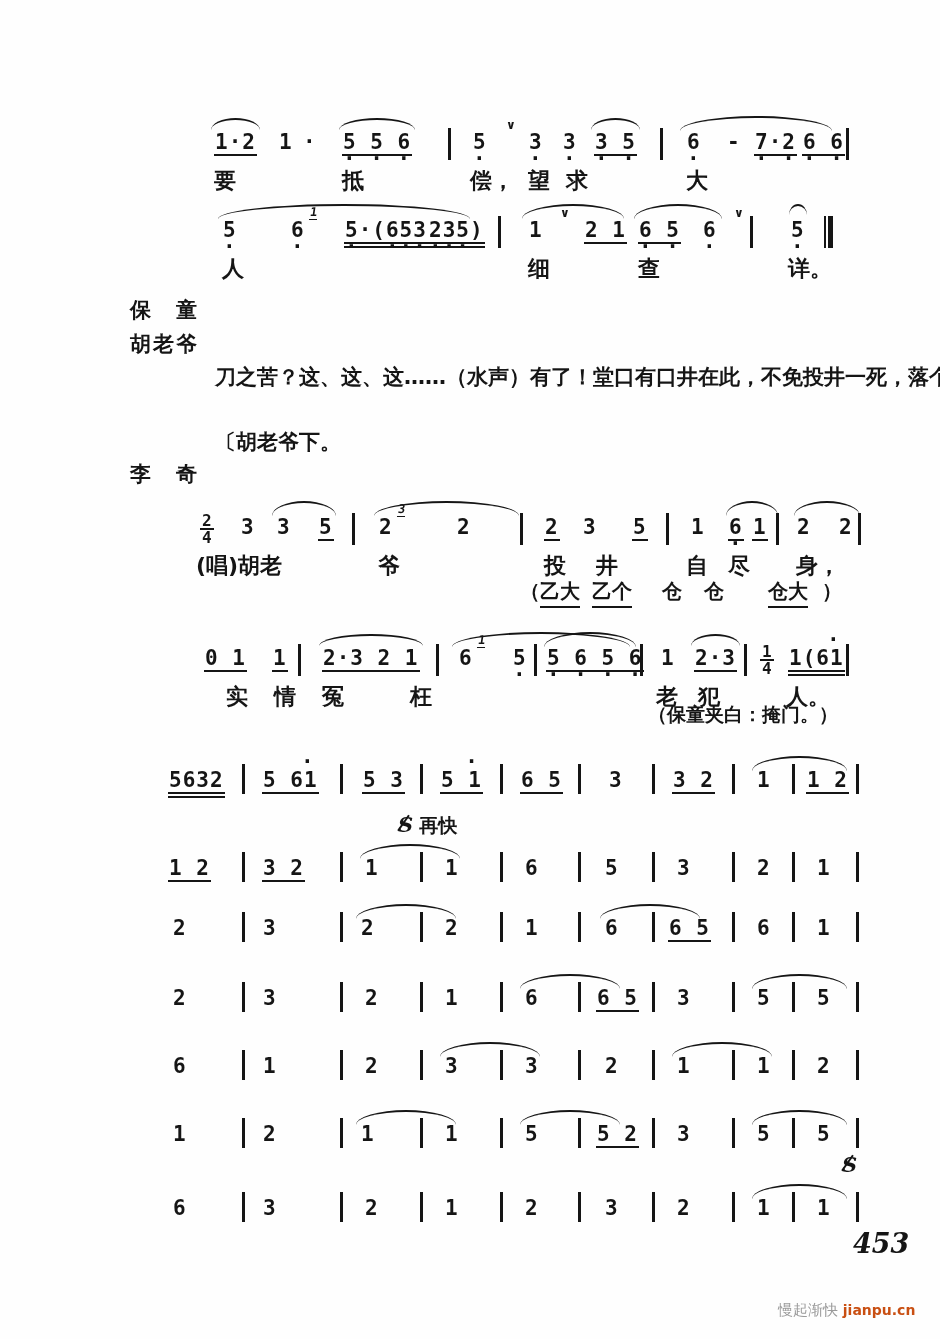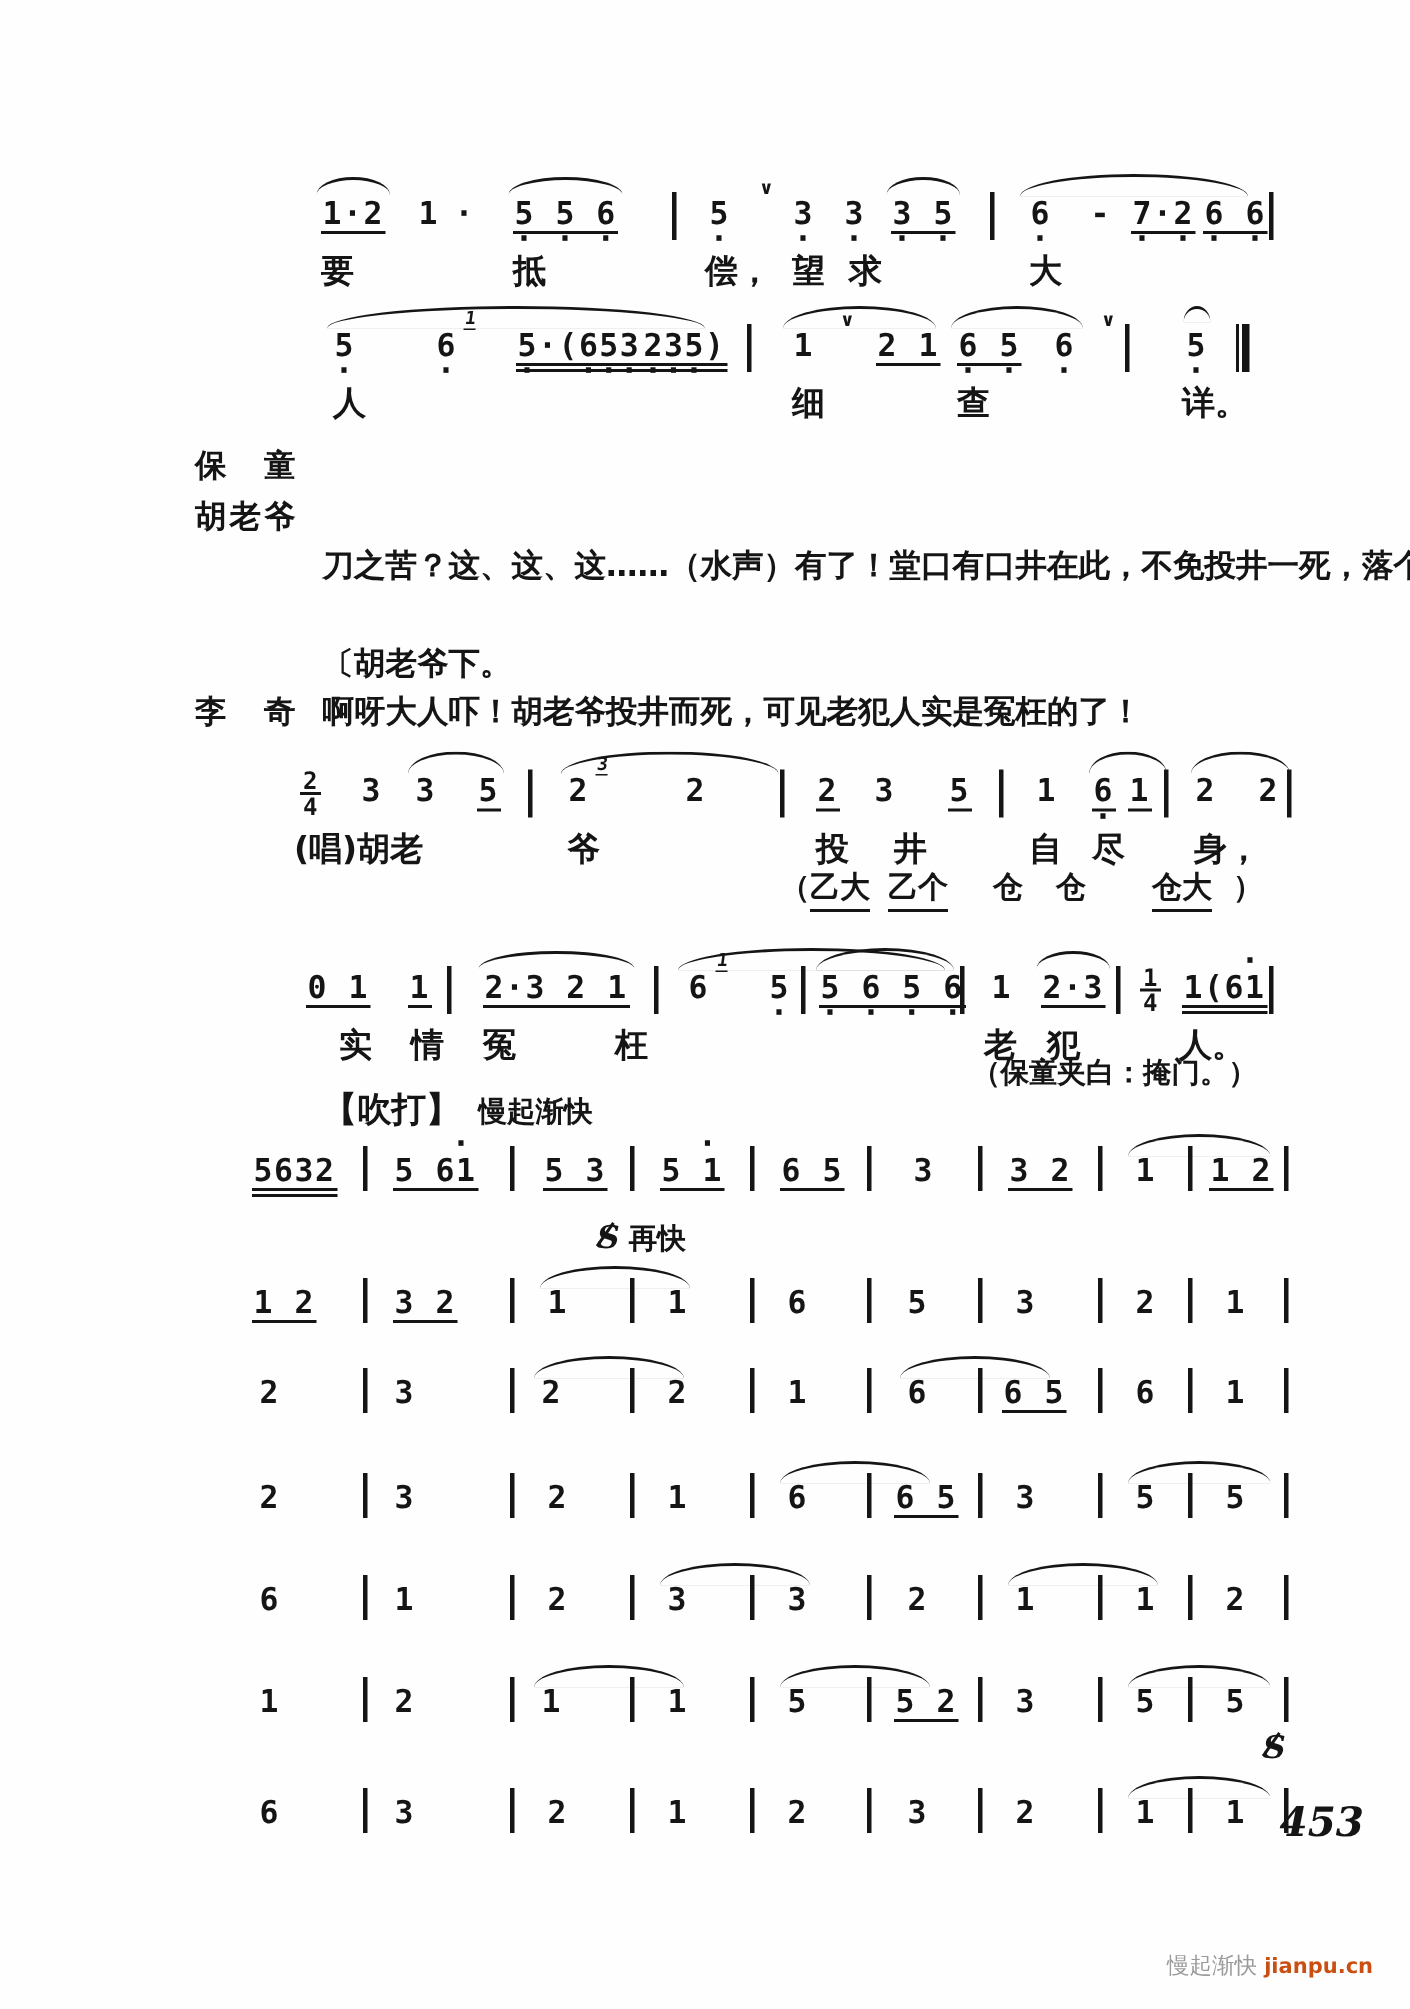--- a/index.html
+++ b/index.html
@@ -70,37 +70,34 @@
   .chuida-tempo{font:700 19px "DejaVu Sans",sans-serif;margin-left:12px}
   .annot{position:absolute;font:700 19px "DejaVu Sans",sans-serif;white-space:nowrap}
   .segno{font:italic 700 21px "DejaVu Serif",serif;position:relative;
          display:inline-block;margin-right:6px}
   .segno::after{content:'';position:absolute;left:-4px;top:10px;width:19px;
          border-top:2px solid #151515;transform:rotate(-55deg)}
   .side-note{position:absolute;left:648px;top:702px;
          font:700 19px "DejaVu Sans",sans-serif;white-space:pre}
 
   
-  .pagenum{position:absolute;left:853px;top:1200px;
+  .pagenum{position:absolute;left:853px;top:1228px;
          font:italic 700 27px "DejaVu Serif",serif}
   .footer-note{position:absolute;left:488px;top:1300px;color:#3c3c3c;
          font:400 16.5px "DejaVu Sans",sans-serif;white-space:nowrap}
   .wm{position:absolute;left:778px;top:1301px;white-space:nowrap;
          font:400 15px "DejaVu Sans",sans-serif}
   .wm-site{color:#9a9a9a}
   .wm-url{color:#c94f12;font-weight:700;font-size:14px}
 </style>
 </head>
 <body>
 
 <div class="page" id="score">
 
-  <div class="chuida">
-    <span class="chuida-label">【吹打】</span><span class="chuida-tempo">慢起渐快</span>
-  </div>
 
   <div class="side-note">（保童夹白：掩门。）</div>
 
   <div class="pagenum">453</div>
 
 
   <div class="wm">
     <span class="wm-site">慢起渐快 </span><span class="wm-url">jianpu.cn</span>
   </div>
 
@@ -378,14 +375,13 @@
       <span class="syl syl-u" style="left: 768px;">仓大</span>
       <span class="syl" style="left: 822px;">）</span>
     </div>
     <div class="annot" style="left: 398px; top: 812px;"><span class="segno">S</span><span>再快</span></div>
     <div class="annot" style="left: 842px; top: 1152px;"><span class="segno">S</span></div>
     <div class="dlg-label" style="top: 296px;">保　童</div>
     <div class="dlg-label" style="top: 330px;">胡老爷</div>
     <div class="dlg-text" style="top: 363px;">刀之苦？这、这、这……（水声）有了！堂口有口井在此，不免投井一死，落个</div>
     <div class="dlg-text" style="top: 428px;">〔胡老爷下。</div>
     <div class="dlg-label" style="top: 460px;">李　奇</div>
-    <div class="dlg-text" style="top: 460px;">啊呀大人吓！胡老爷投井而死，可见老犯人实是冤枉的了！</div>
   </div>
 
 </body></html>

